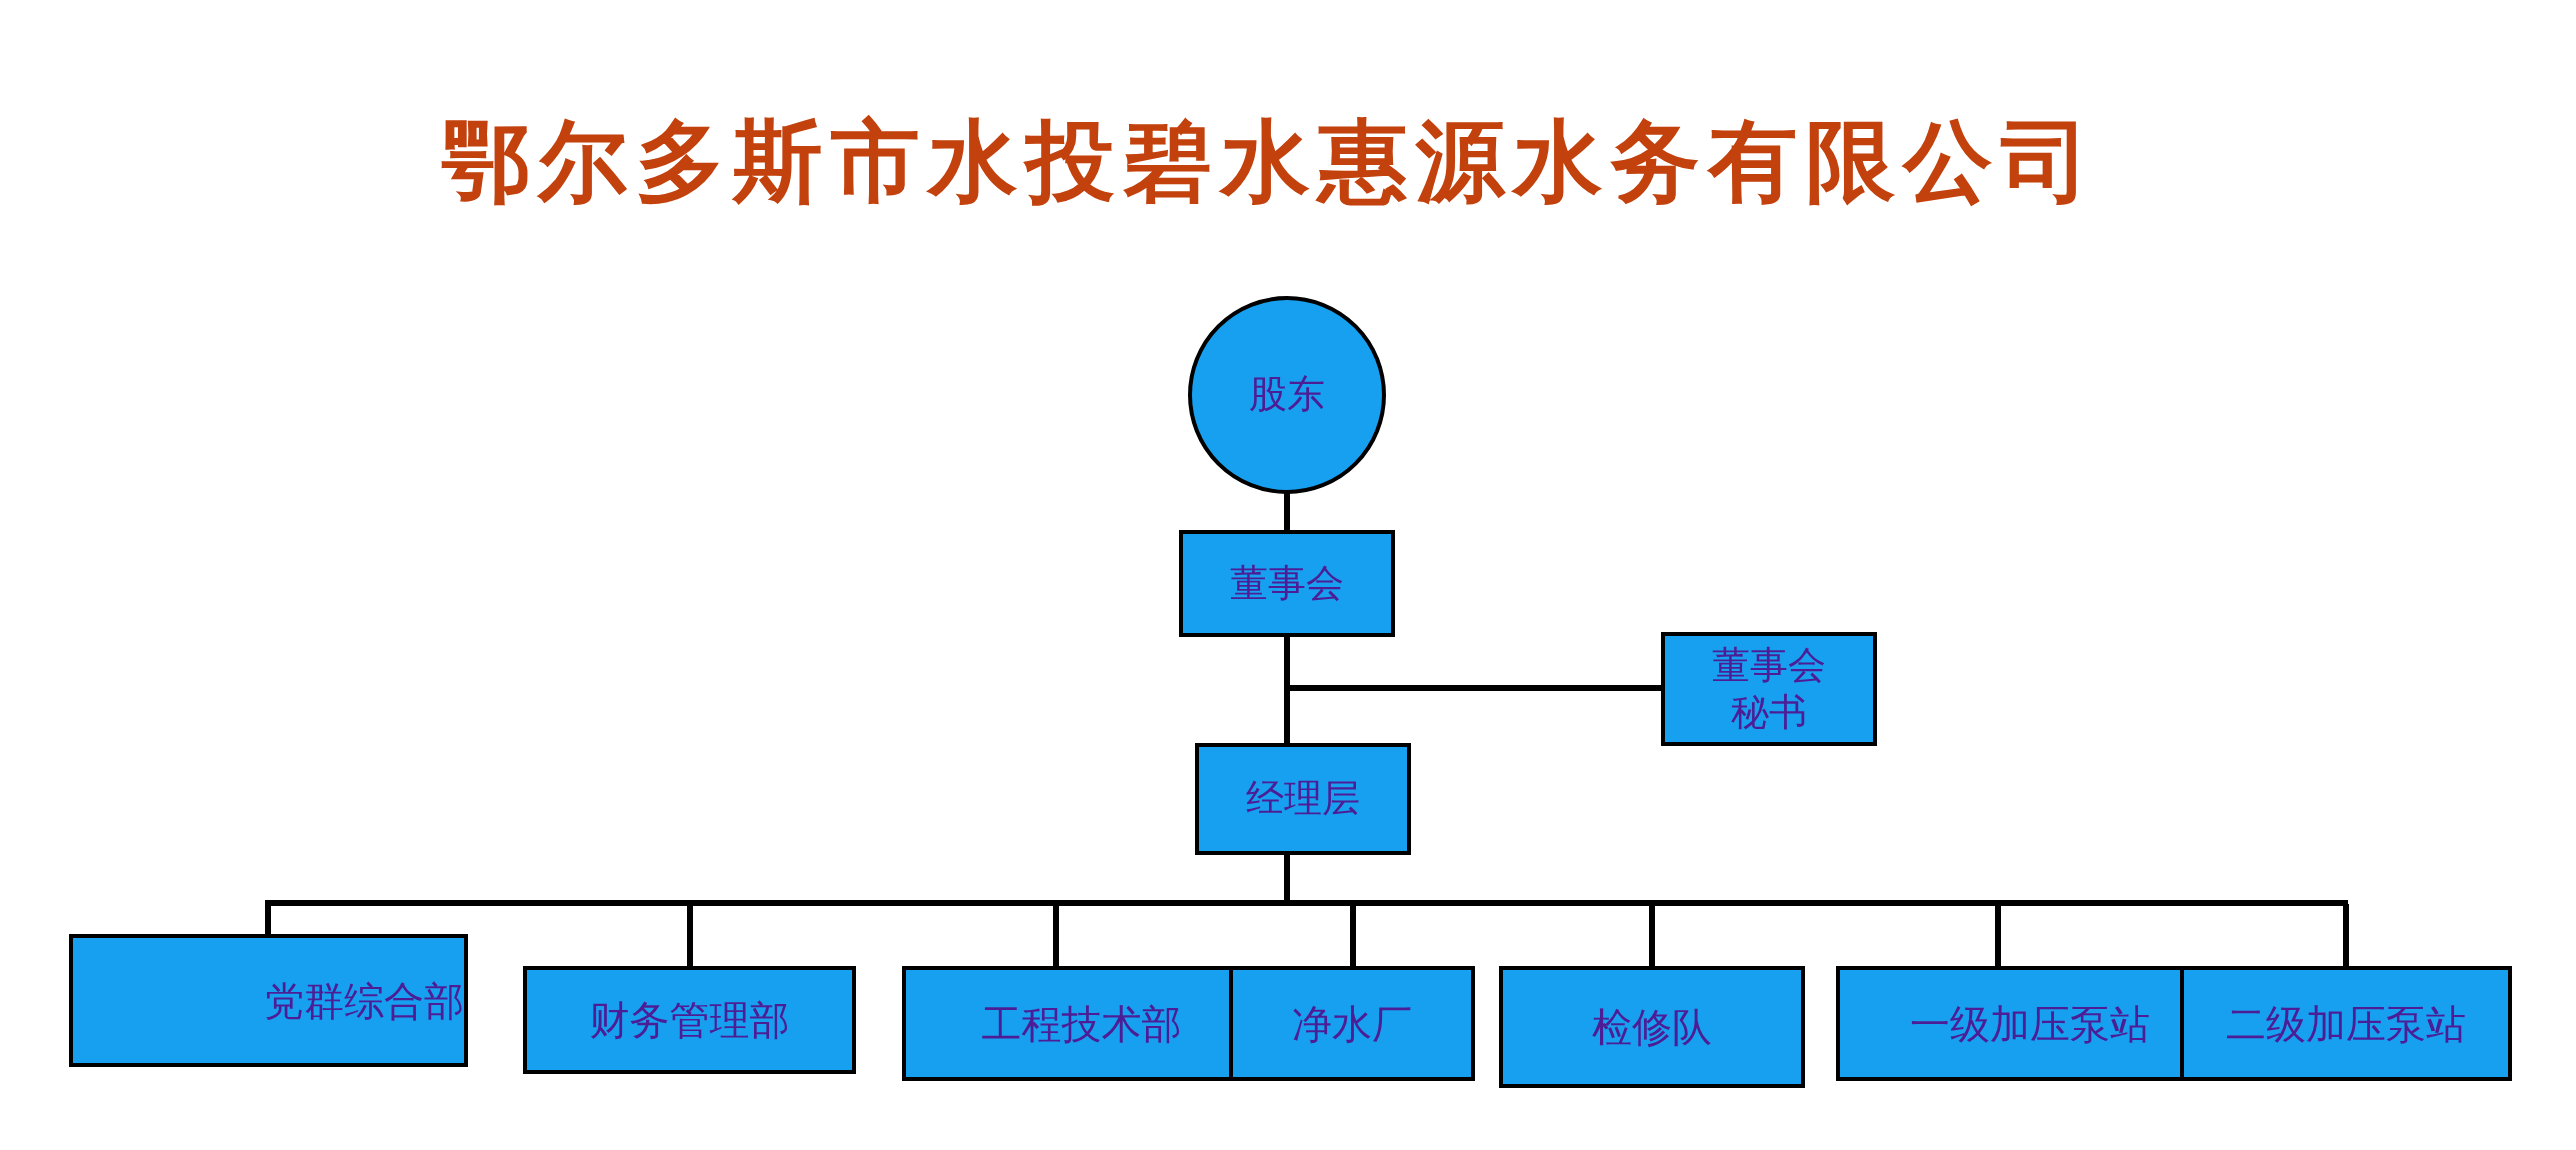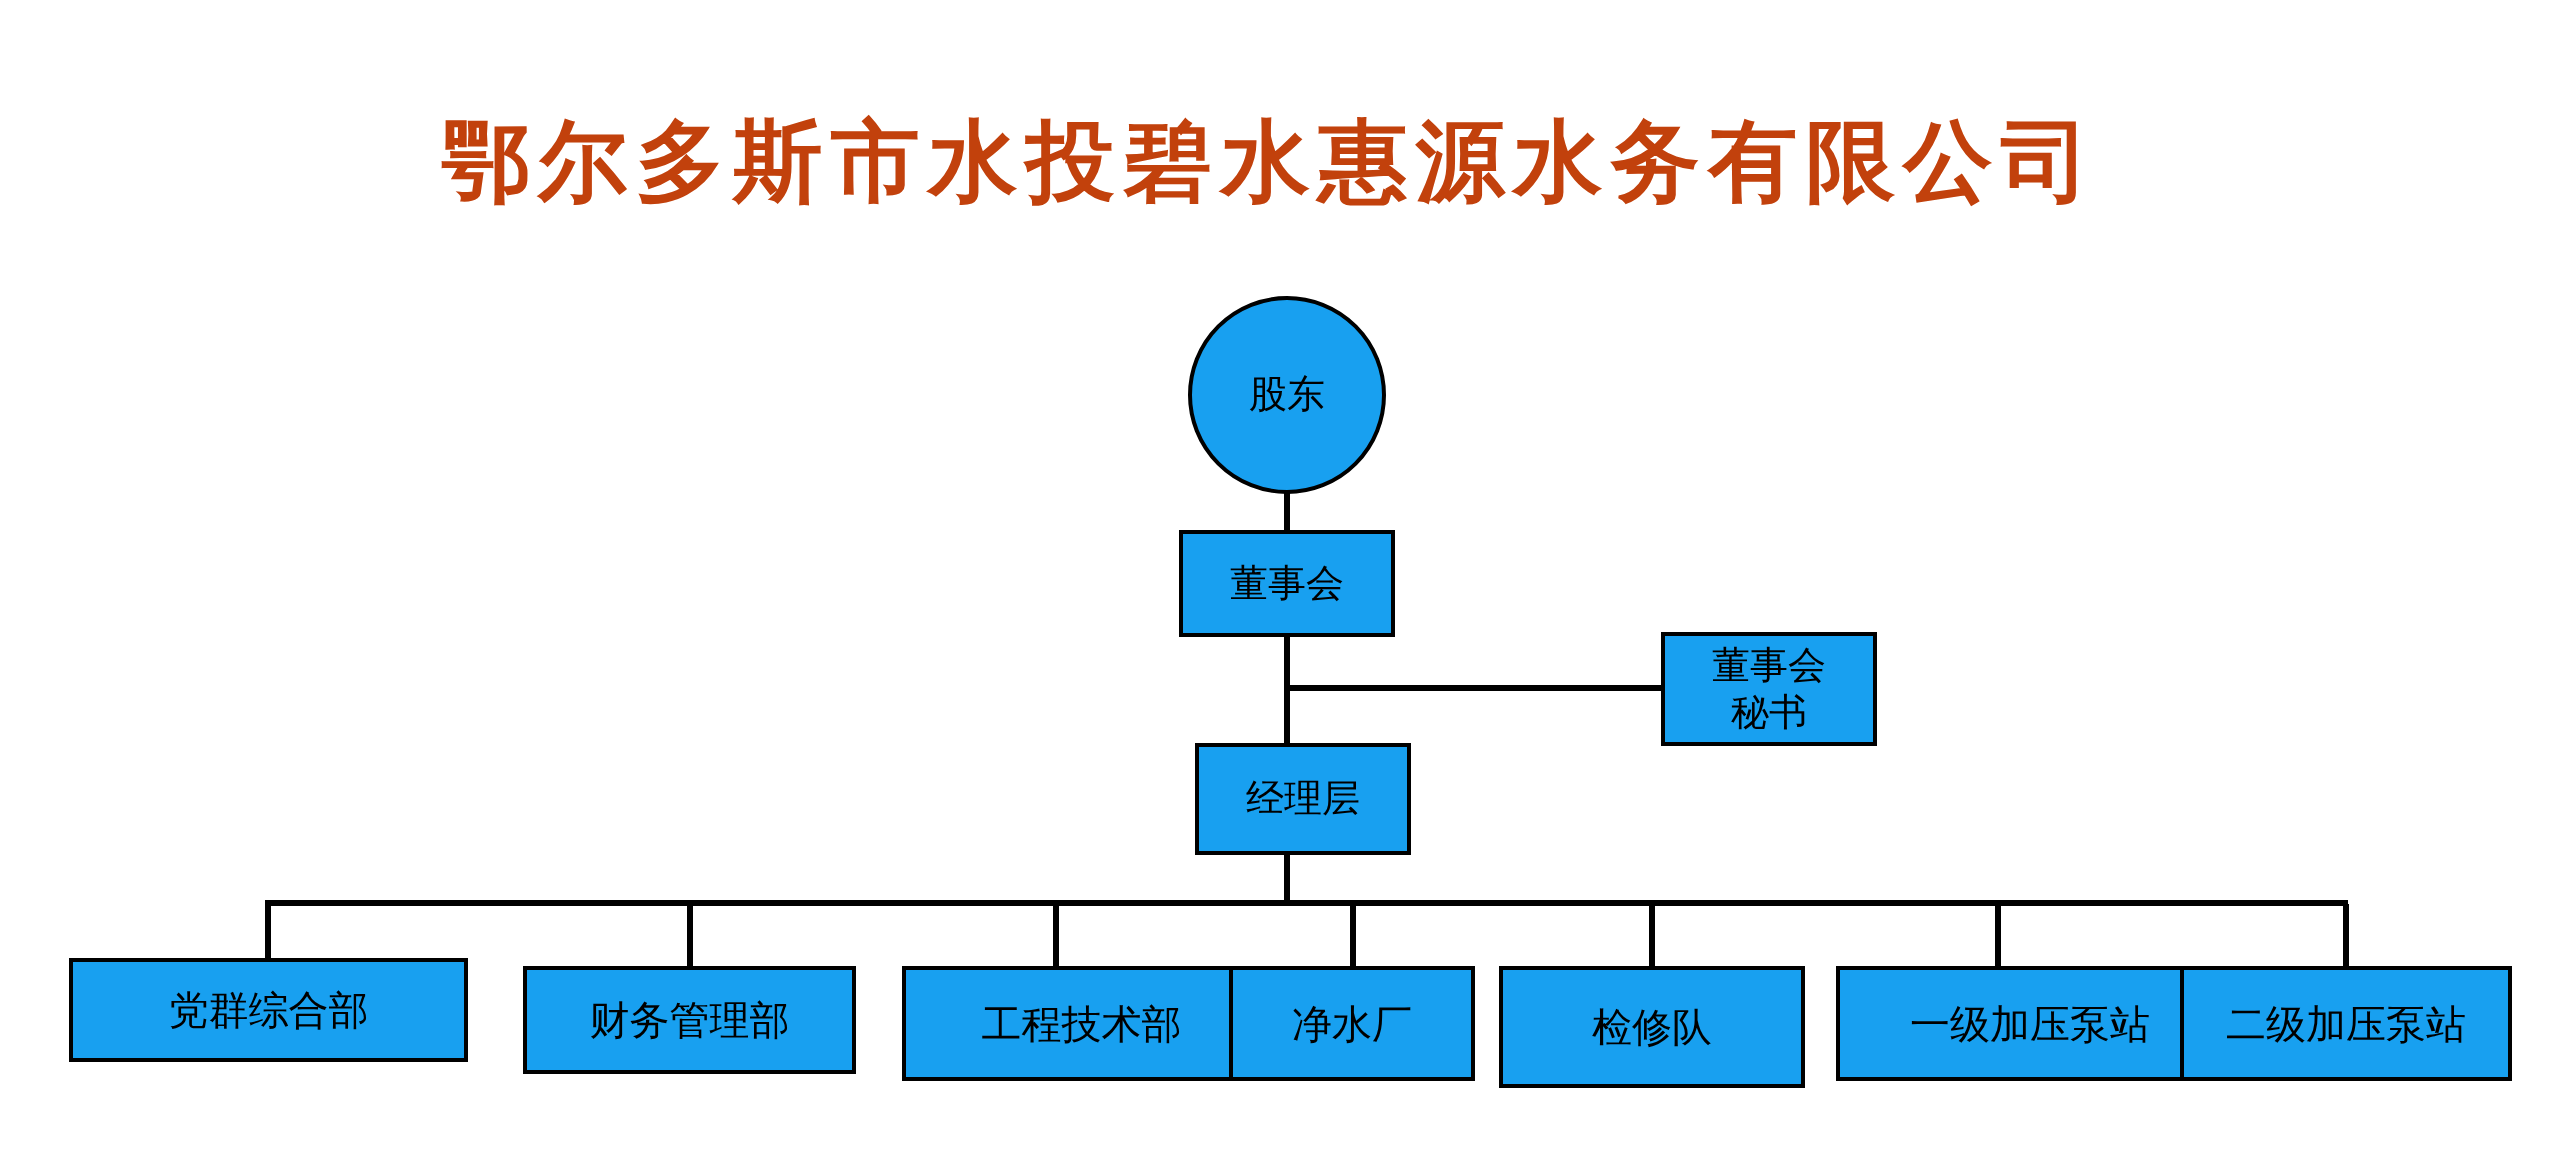--- a/index.html
+++ b/index.html
@@ -30,21 +30,21 @@
     white-space: nowrap;
   }
   .node {
     position: absolute;
     box-sizing: border-box;
     background: #18A0F0;
     border: 4.7px solid #000000;
     display: flex;
     align-items: center;
     justify-content: center;
-    color: #000000;
+    color: #4c1d95;
     font-size: 38px;
     line-height: 1.25;
     text-align: center;
     white-space: pre-line;
   }
   .node.circle {
     border-radius: 50%;
   }
   .node.dept {
     font-size: 40px;
@@ -89,21 +89,21 @@
   <div class="conn" style="left:265px; top:900px; width:2083px; height:5.6px;"></div>
 
   <div class="conn" style="left:265px;  top:904px; width:5.6px; height:62px;"></div>
   <div class="conn" style="left:687px;  top:904px; width:5.6px; height:62px;"></div>
   <div class="conn" style="left:1053px; top:904px; width:5.6px; height:62px;"></div>
   <div class="conn" style="left:1350px; top:904px; width:5.6px; height:62px;"></div>
   <div class="conn" style="left:1649px; top:904px; width:5.6px; height:62px;"></div>
   <div class="conn" style="left:1995px; top:904px; width:5.6px; height:62px;"></div>
   <div class="conn" style="left:2343px; top:904px; width:5.6px; height:62px;"></div>
 
-  <div class="node dept" style="left:69px; top:958px; width:399px; height:104px;">
+  <div class="node dept" style="left:69px; top:934px; width:399px; height:133px;justify-content:flex-end;">
     <span>党群综合部</span>
   </div>
   <div class="node dept" style="left:523px; top:966px; width:333px; height:108px;">
     <span>财务管理部</span>
   </div>
   <div class="node dept" style="left:902px; top:966px; width:351px; height:115px;padding-left:8px;">
     <span>工程技术部</span>
   </div>
   <div class="node dept" style="left:1229px; top:966px; width:246px; height:115px;">
     <span>净水厂</span>

